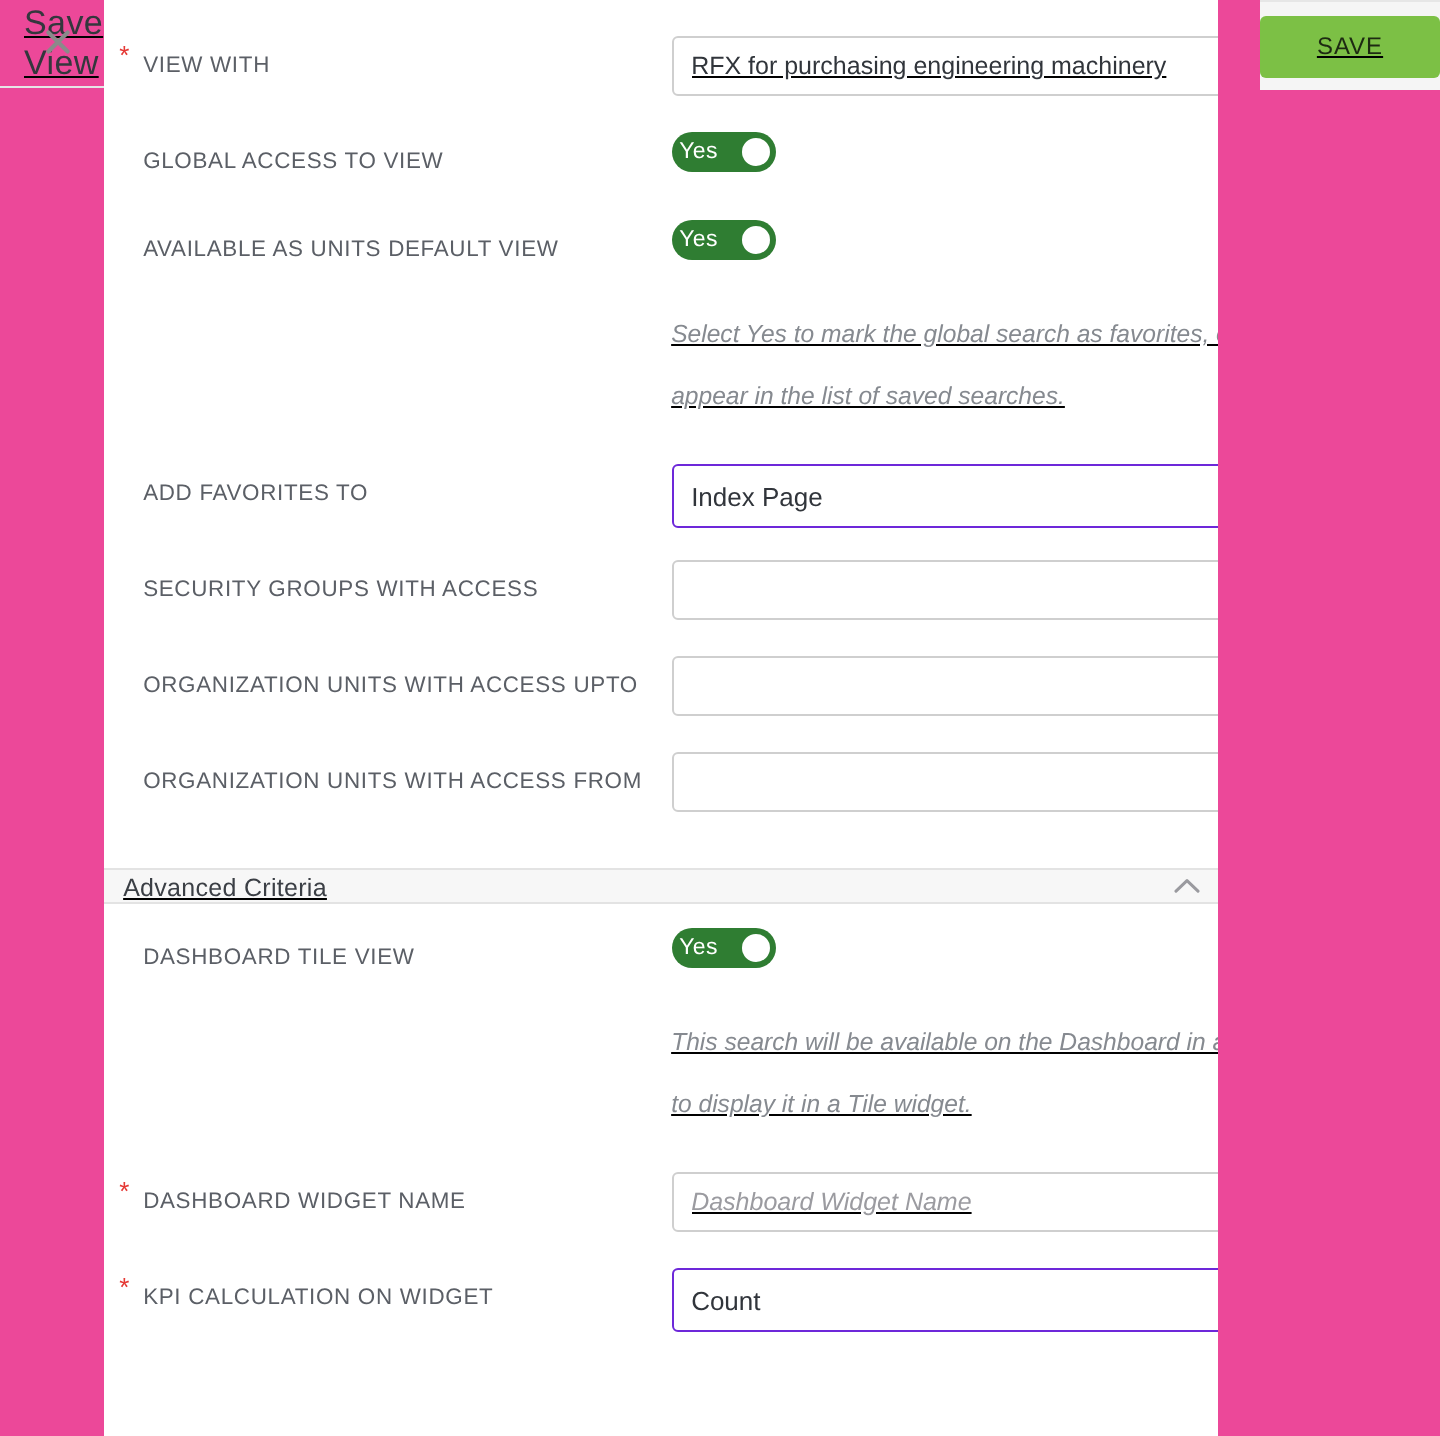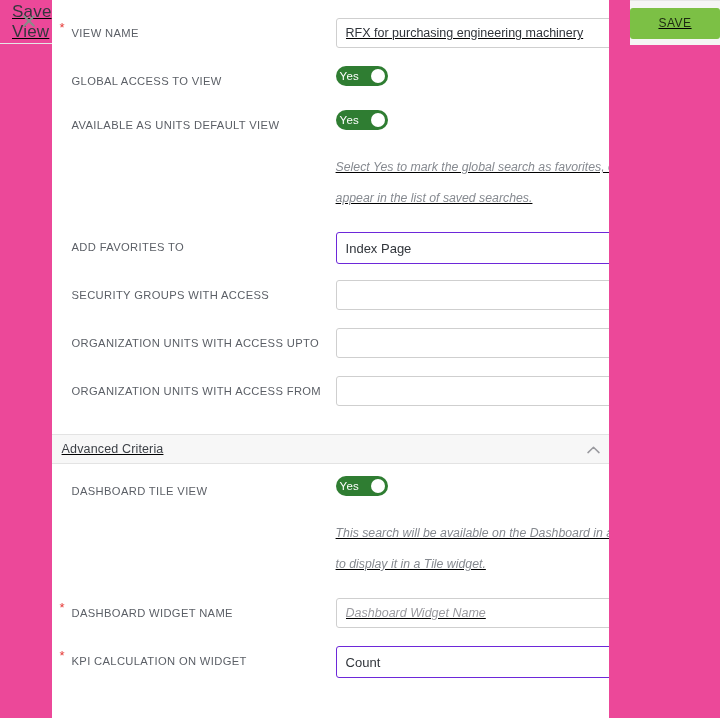--- a/index.html
+++ b/index.html
@@ -158,26 +158,26 @@
     font-size: 12.3px;
     color: #868a90;
     font-style: italic;
     line-height: 31px;
     width: 415px;
   }
 
   
   .section-bar {
     position: relative;
-    height: 30px;
+    height: 18px;
     background: #f7f7f7;
     border-top: 1px solid #e3e3e3;
     border-bottom: 1px solid #e3e3e3;
     display: flex;
-    align-items: center;
+    align-items: flex-end;
     cursor: pointer;
   }
   .section-bar .sb-title {
     font-size: 12.5px;
     color: #3b3f45;
     padding-left: 10px;
     letter-spacing: .15px;
   }
   .section-bar .sb-chev {
     position: absolute;
@@ -229,21 +229,21 @@
     </div>
   </div>
 
   <div class="dlg-body">
 
     <div class="spacer-18"></div>
 
     <div class="row">
       <div class="lbl-cell">
         <span class="req-star">*</span>
-        <span class="lbl">VIEW NAME</span>
+        <span class="lbl">VIEW WITH</span>
       </div>
       <div class="ctl-cell">
         <input class="txt w-wide" type="text" value="RFX for purchasing engineering machinery" style="">
       </div>
     </div>
 
     <div class="spacer-16"></div>
 
     <div class="row">
       <div class="lbl-cell">

